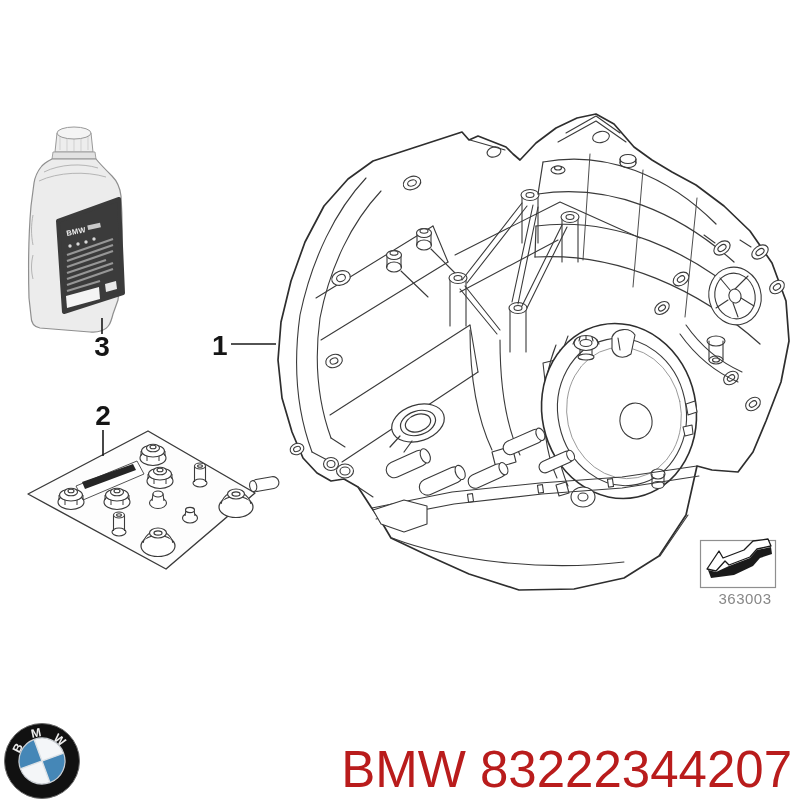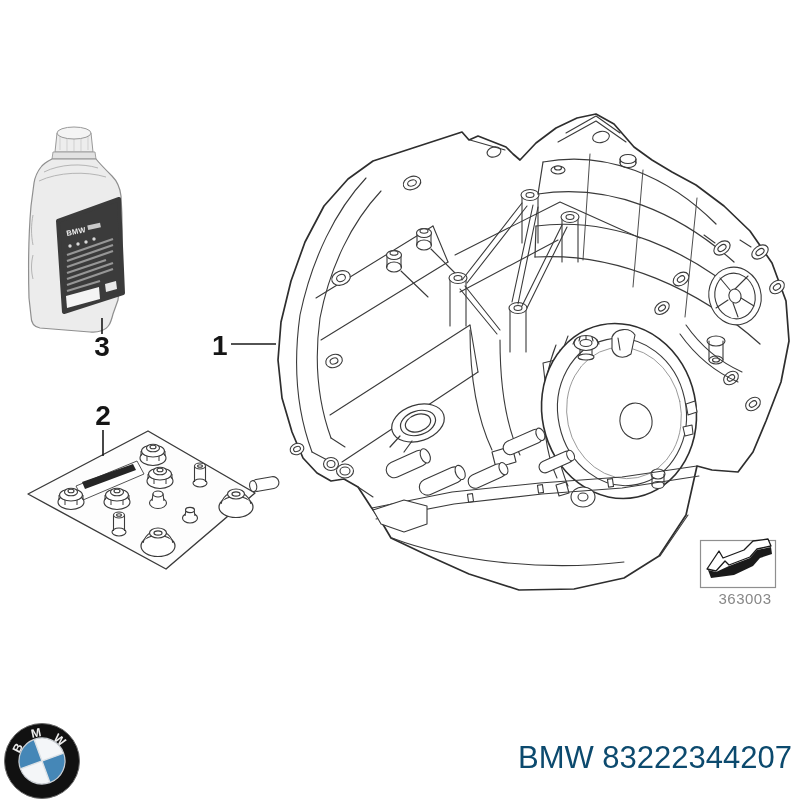--- a/index.html
+++ b/index.html
@@ -1,21 +1,21 @@
 <!DOCTYPE html>
 <html><head>
 <meta charset="utf-8">
 <style>
   html,body{margin:0;padding:0;background:#fff;}
   .canvas{position:relative;width:800px;height:800px;background:#fff;overflow:hidden;
           font-family:"Liberation Sans", sans-serif;}
   svg text{font-family:"Liberation Sans", sans-serif;}
   .callout-text{font-weight:bold;font-size:28px;fill:#151515;}
   .diagram-num{font-size:15px;fill:#878787;letter-spacing:0.5px;}
-  .part-title{position:absolute;top:740px;right:8px;font-size:31px;color:#0c4a6e;
+  .part-title{position:absolute;top:740px;right:8px;font-size:51px;color:#b91c1c;
               white-space:nowrap;letter-spacing:0px;}
   .logo-letter{font-size:12px;font-weight:bold;fill:#ededed;}
   .bottle-brand{font-size:7.5px;font-weight:bold;fill:#f0f0f0;letter-spacing:0.3px;}
 </style>
 </head>
 <body>
 
 <div class="canvas">
 
 <svg width="800" height="800" viewBox="0 0 800 800">

